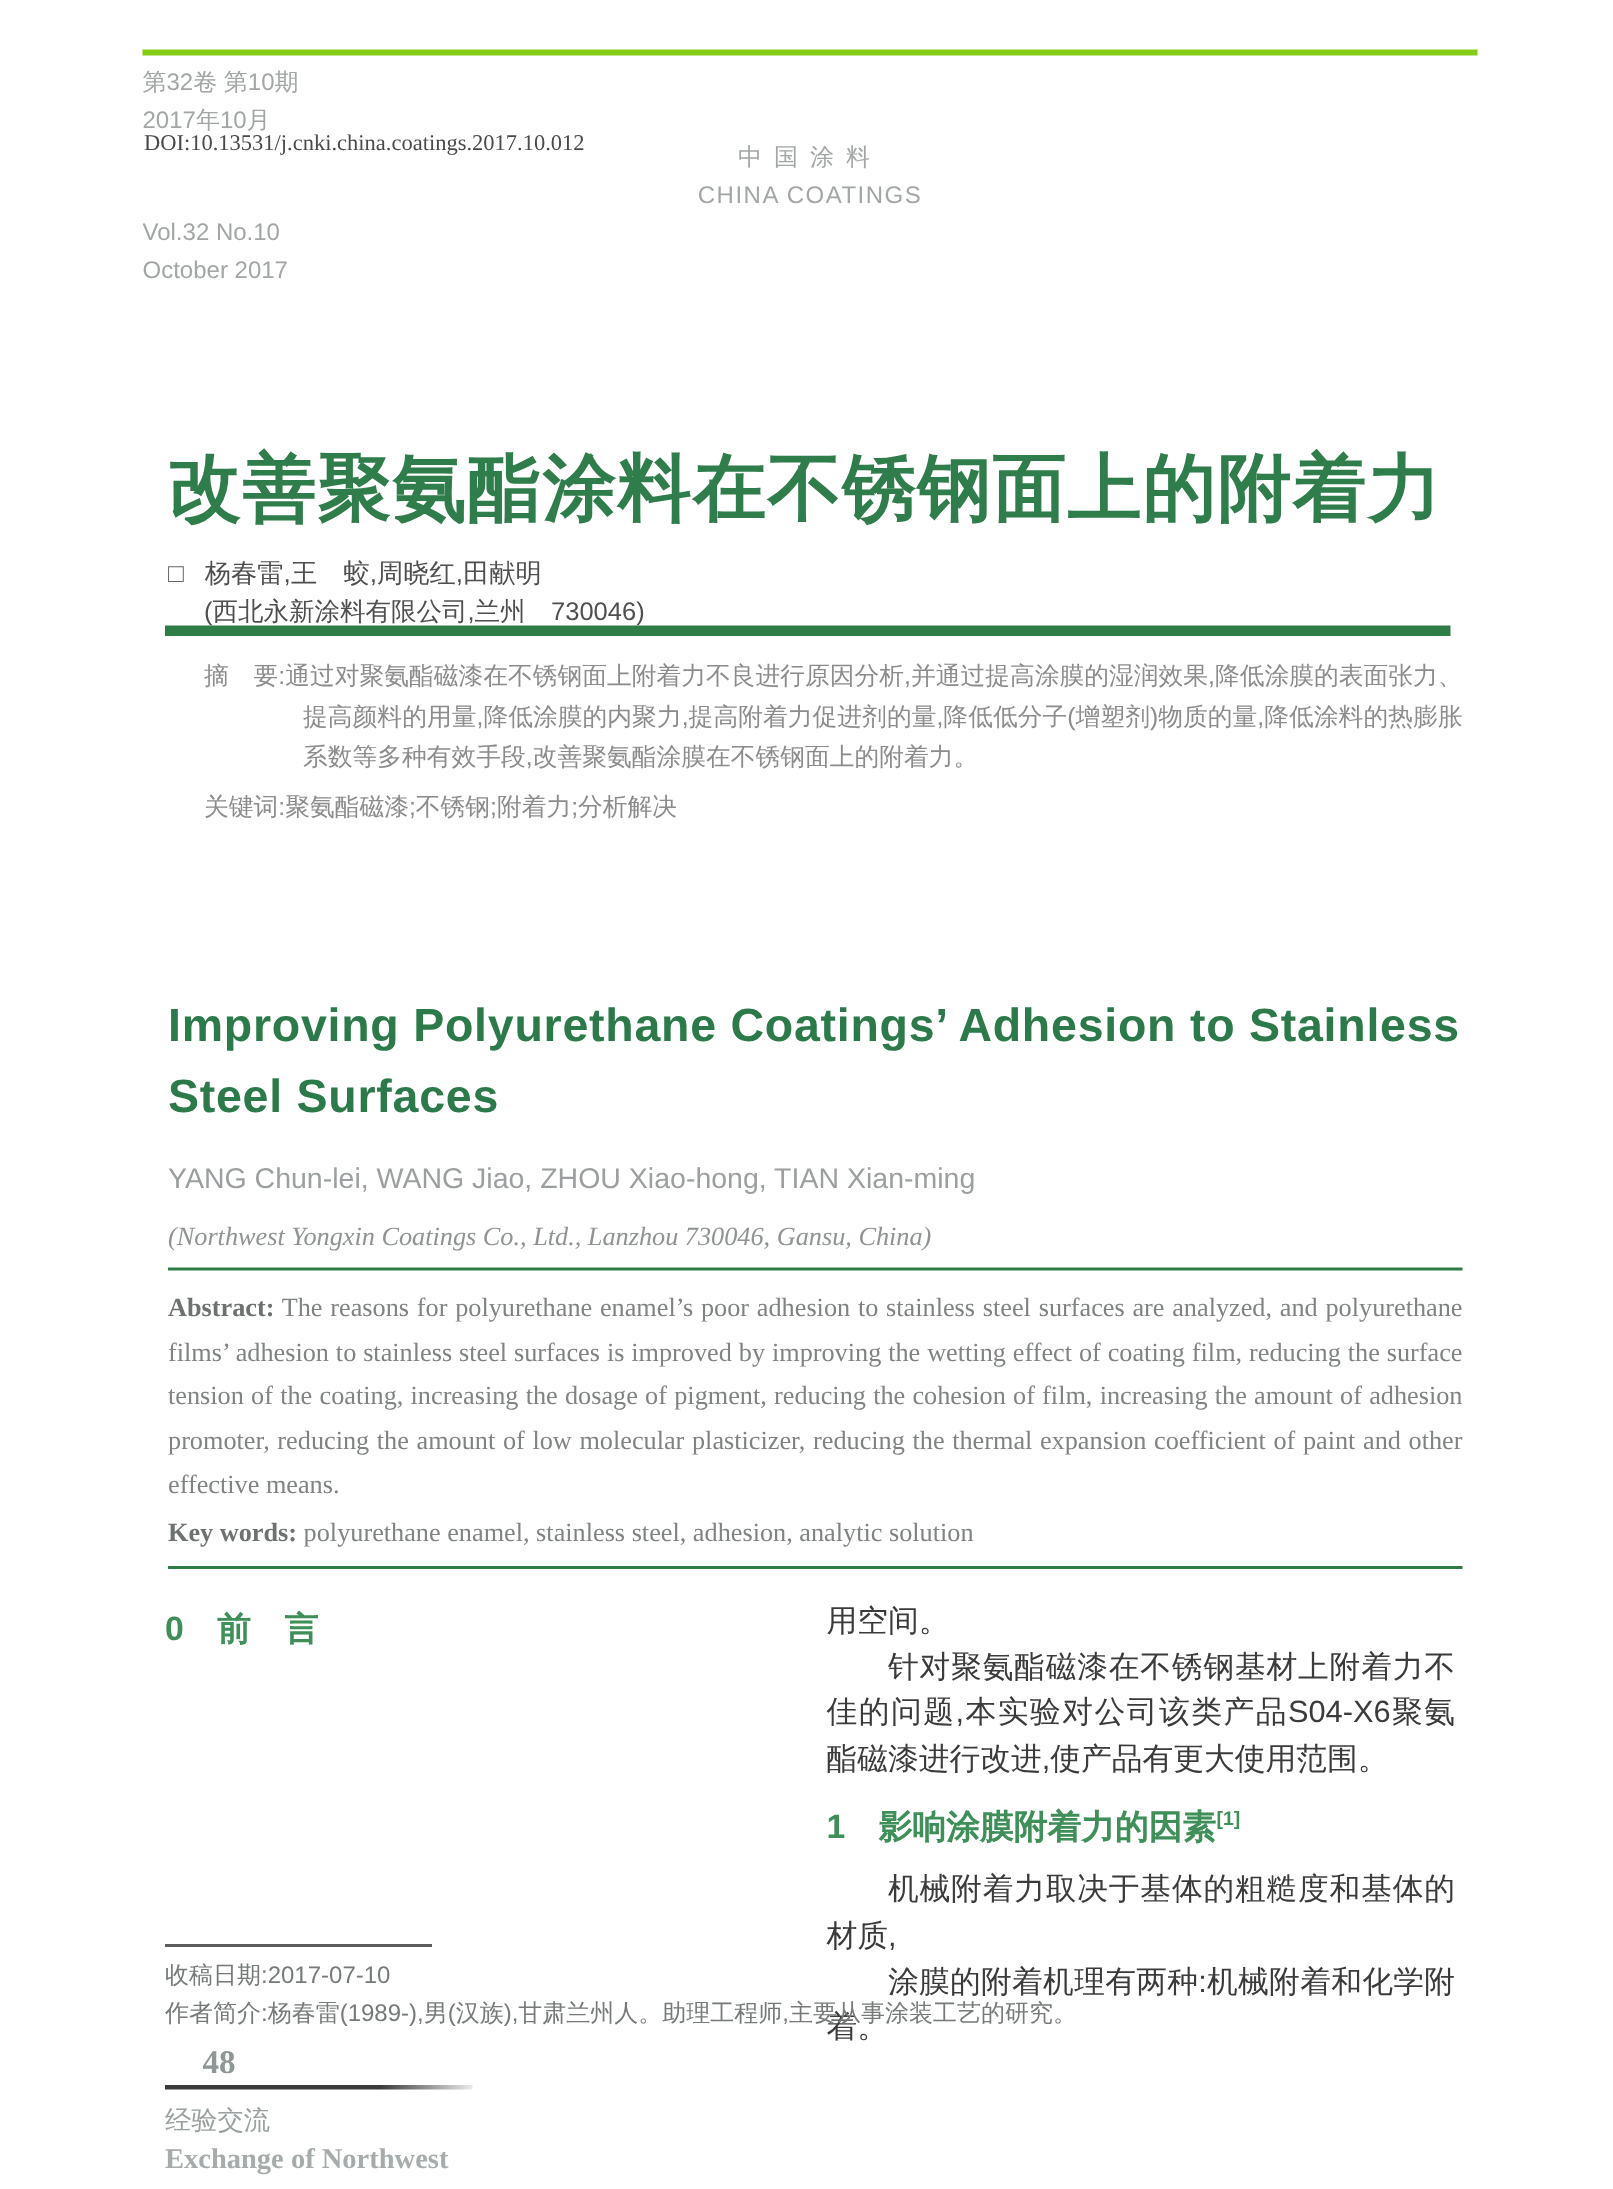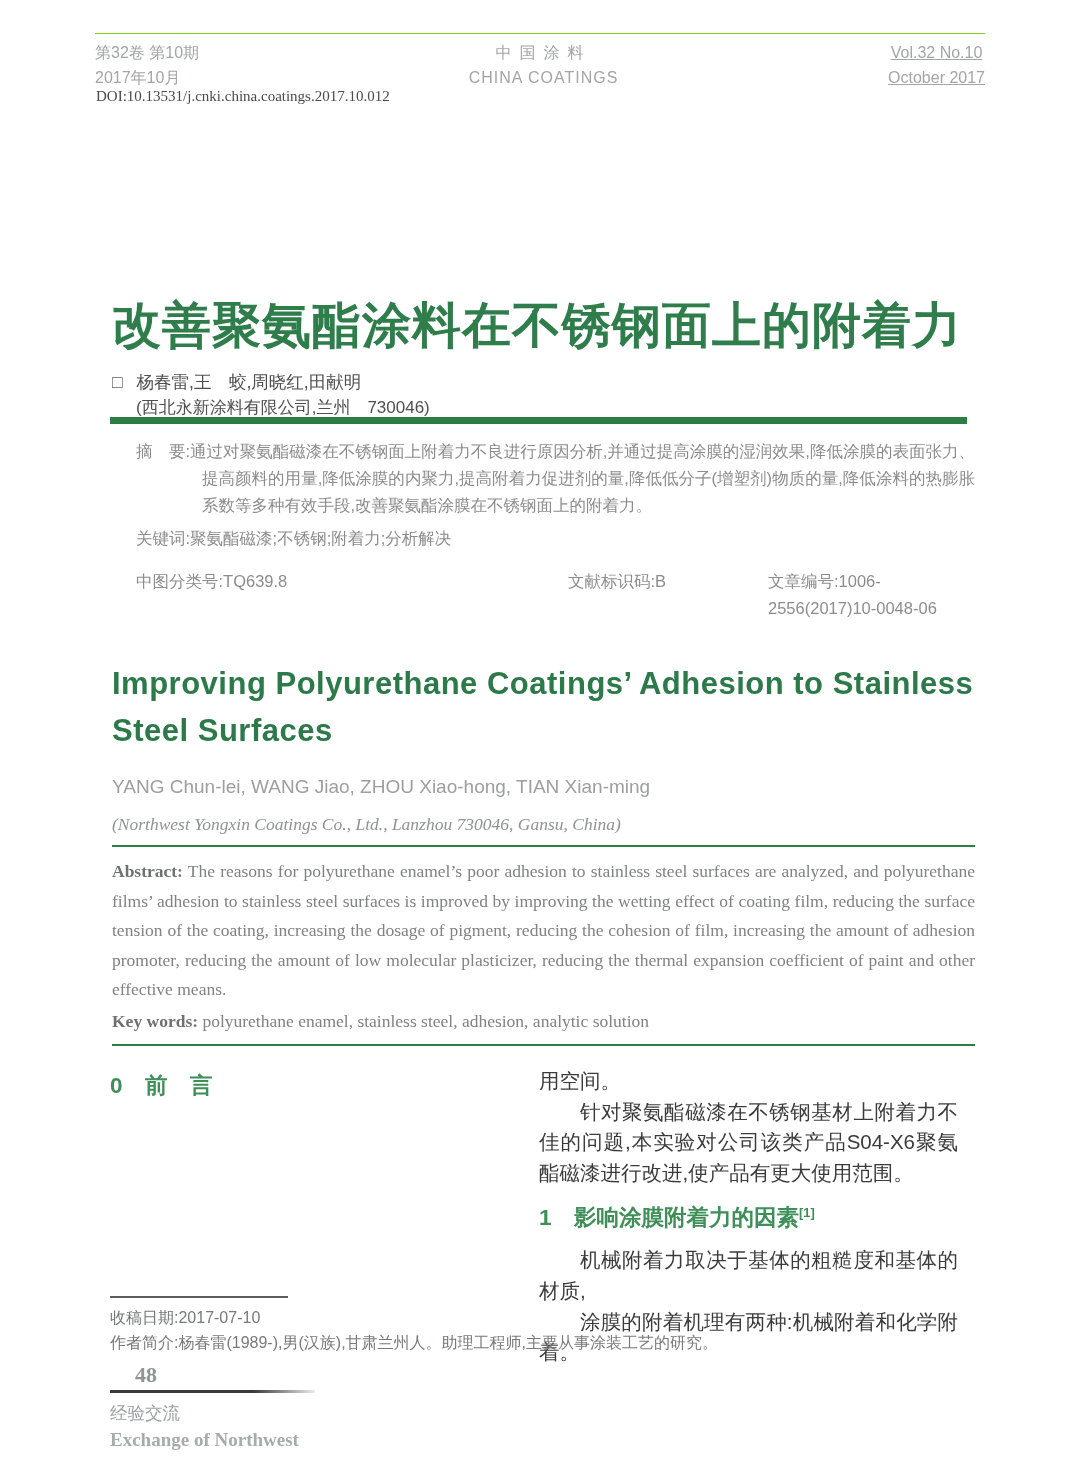--- a/index.html
+++ b/index.html
@@ -10,32 +10,33 @@
     height: 1459px;
     background: #ffffff;
     font-family: "Liberation Sans", "DejaVu Sans", sans-serif;
     overflow: hidden;
   }
 
   
   .jheader {
     position: absolute;
     left: 95px; right: 90px; top: 33px;
-    border-top: 1px solid #84cc16;
+    border-top: 4px solid #84cc16;
     padding-top: 6px;
     display: flex;
     justify-content: space-between;
     color: #a2a6a6;
     font-size: 16px;
     line-height: 25px;
+    flex-direction: column;
   }
   .jheader .cell { white-space: nowrap; }
   .jheader .center { text-align: center; letter-spacing: 1px; }
   .jheader .center .cn { letter-spacing: 8px; }
-  .jheader .right { text-align: center; text-decoration: underline; }
+  .jheader .right { text-align: left; }
   .doi {
     position: absolute;
     left: 96px; top: 88px;
     color: #4a4a4a;
     font-size: 15px;
     font-family: Liberation Serif, serif;
   }
 
   
   .title-cn {
@@ -127,21 +128,21 @@
     font-family: "Liberation Serif", "DejaVu Serif", serif;
   }
   .en-block .hr-bottom { margin-top: 8px; }
 
   
   .columns {
     position: absolute;
     left: 110px; top: 1066px;
     width: 860px;
     display: flex;
-    gap: 10px;
+    gap: 22px;
   }
   .col { width: 419px; }
   .h-sec {
     color: #3e8f58;
     font-size: 22.5px;
     font-weight: bold;
   }
   .h-sec sup { font-size: 13px; font-weight: bold; }
   .col .h-first { margin-top: 4px; margin-bottom: 16px; }
   .body-p {
@@ -219,25 +220,20 @@
   <h1 class="title-cn">改善聚氨酯涂料在不锈钢面上的附着力</h1>
   <div class="authors-cn">
     <span class="marker">□</span><span>杨春雷,王　蛟,周晓红,田献明</span>
   </div>
   <div class="affil-cn">(西北永新涂料有限公司,兰州　730046)</div>
   <div class="green-bar"></div>
 
   <div class="abstract-cn">
     <p class="hang"><span>摘　要:</span><span>通过对聚氨酯磁漆在不锈钢面上附着力不良进行原因分析,并通过提高涂膜的湿润效果,降低涂膜的表面张力、提高颜料的用量,降低涂膜的内聚力,提高附着力促进剂的量,降低低分子(增塑剂)物质的量,降低涂料的热膨胀系数等多种有效手段,改善聚氨酯涂膜在不锈钢面上的附着力。</span></p>
     <p class="kw-line"><span>关键词:</span><span>聚氨酯磁漆;不锈钢;附着力;分析解决</span></p>
-    <div class="clc-row">
-      <span class="clc">中图分类号:TQ639.8</span>
-      <span class="code">文献标识码:B</span>
-      <span class="artid">文章编号:1006-2556(2017)10-0048-06</span>
-    </div>
   </div>
 
   <div class="en-block">
     <h2 class="title-en">Improving Polyurethane Coatings’ Adhesion to Stainless Steel Surfaces</h2>
     <div class="authors-en">YANG Chun-lei, WANG Jiao, ZHOU Xiao-hong, TIAN Xian-ming</div>
     <div class="affil-en">(Northwest Yongxin Coatings Co., Ltd., Lanzhou 730046, Gansu, China)</div>
     <hr class="hr-green">
     <p class="abstract-en"><b>Abstract:</b><span> The reasons for polyurethane enamel’s poor adhesion to stainless steel surfaces are analyzed, and polyurethane films’ adhesion to stainless steel surfaces is improved by improving the wetting effect of coating film, reducing the surface tension of the coating, increasing the dosage of pigment, reducing the cohesion of film, increasing the amount of adhesion promoter, reducing the amount of low molecular plasticizer, reducing the thermal expansion coefficient of paint and other effective means.</span></p>
     <p class="kw-en"><b>Key words:</b><span> polyurethane enamel, stainless steel, adhesion, analytic solution</span></p>
     <hr class="hr-green hr-bottom">

